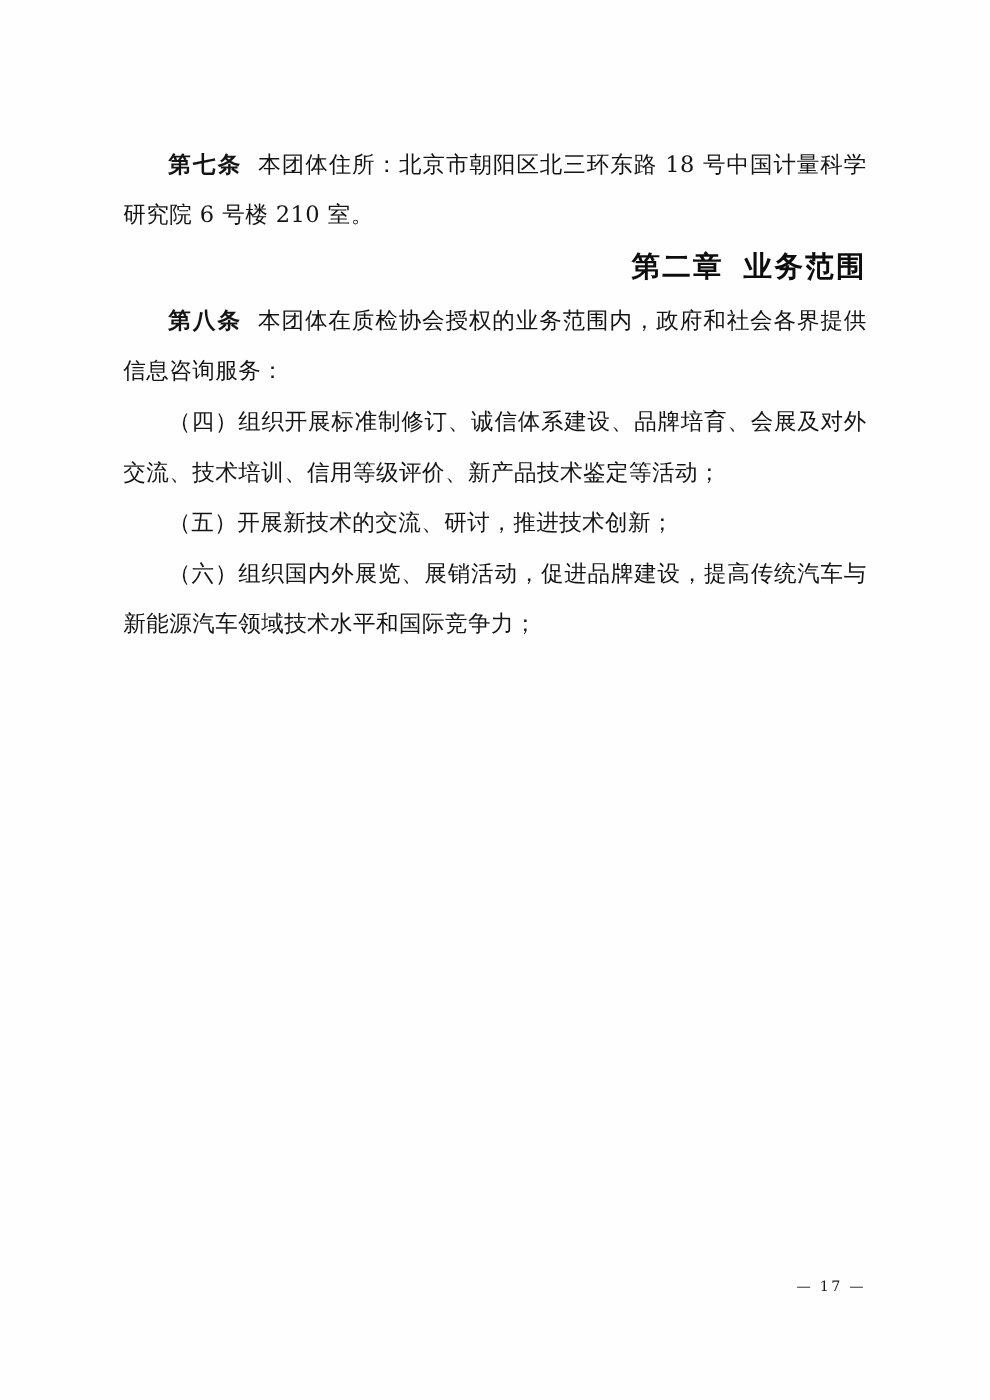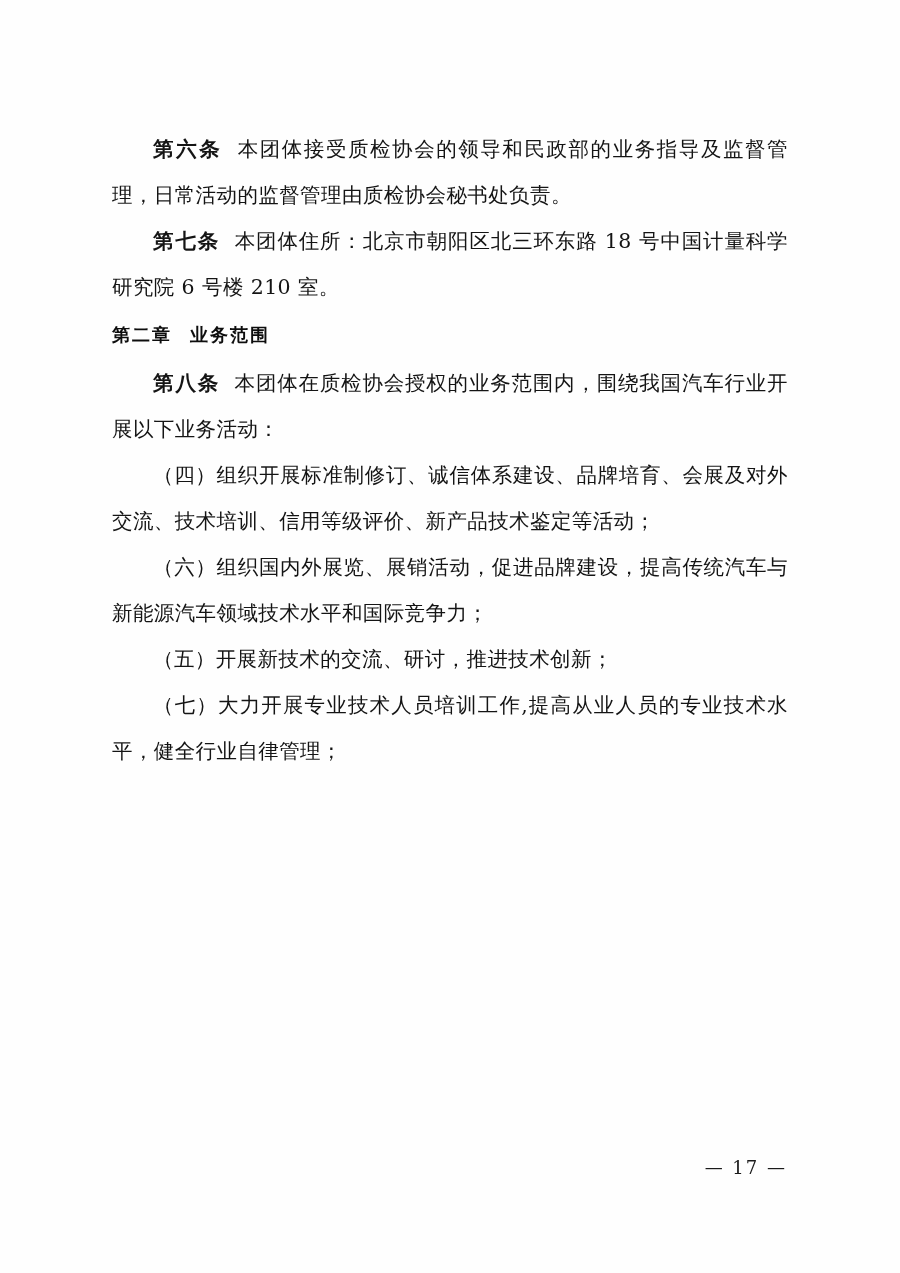--- a/index.html
+++ b/index.html
@@ -43,63 +43,61 @@
   }
   .article-label {
     font-weight: bold;
     letter-spacing: 1.5px;
   }
   .gap-after-label {
     display: inline-block;
     width: 14px;
   }
   .chapter-title {
-    font-size: 18px;
+    font-size: 26px;
     font-weight: bold;
-    text-align: left;
+    text-align: right;
     line-height: 46px;
     letter-spacing: 2px;
     color: #0d0d0d;
     margin: 2px 0 2px 0;
   }
   .chapter-title .sep {
     display: inline-block;
     width: 18px;
   }
   .page-number {
     position: absolute;
     right: 113px;
     bottom: 95px;
-    font-size: 18px;
+    font-size: 13px;
     letter-spacing: 2px;
     color: #1a1a1a;
     font-family: "DejaVu Serif", "Liberation Serif", serif;
   }
 </style>
 </head>
 <body>
 
 <div class="page">
   <div class="content">
 
-    <p class="para indent"><span class="article-label">第六条</span><span class="gap-after-label"></span><span>本团体接受质检协会的领导和民政部的业务指导及监督管理，日常活动的监督管理由质检协会秘书处负责。</span></p>
 
     <p class="para indent"><span class="article-label">第七条</span><span class="gap-after-label"></span><span>本团体住所：北京市朝阳区北三环东路 18 号中国计量科学研究院 6 号楼 210 室。</span></p>
 
     <p class="chapter-title"><span>第二章</span><span class="sep"></span><span>业务范围</span></p>
 
-    <p class="para indent"><span class="article-label">第八条</span><span class="gap-after-label"></span><span>本团体在质检协会授权的业务范围内，围绕我国汽车行业开展以下业务活动：</span></p>
+    <p class="para indent"><span class="article-label">第八条</span><span class="gap-after-label"></span><span>本团体在质检协会授权的业务范围内，政府和社会各界提供信息咨询服务：</span></p>
 
 
 
 
     <p class="para indent">（四）组织开展标准制修订、诚信体系建设、品牌培育、会展及对外交流、技术培训、信用等级评价、新产品技术鉴定等活动；</p>
 
+    <p class="para indent">（五）开展新技术的交流、研讨，推进技术创新；</p>
+
     <p class="para indent">（六）组织国内外展览、展销活动，促进品牌建设，提高传统汽车与新能源汽车领域技术水平和国际竞争力；</p>
 
-    <p class="para indent">（五）开展新技术的交流、研讨，推进技术创新；</p>
-
-    <p class="para indent">（七）大力开展专业技术人员培训工作,提高从业人员的专业技术水平，健全行业自律管理；</p>
 
   </div>
 
   <div class="page-number">— 17 —</div>
 </div>
 
 </body></html>

